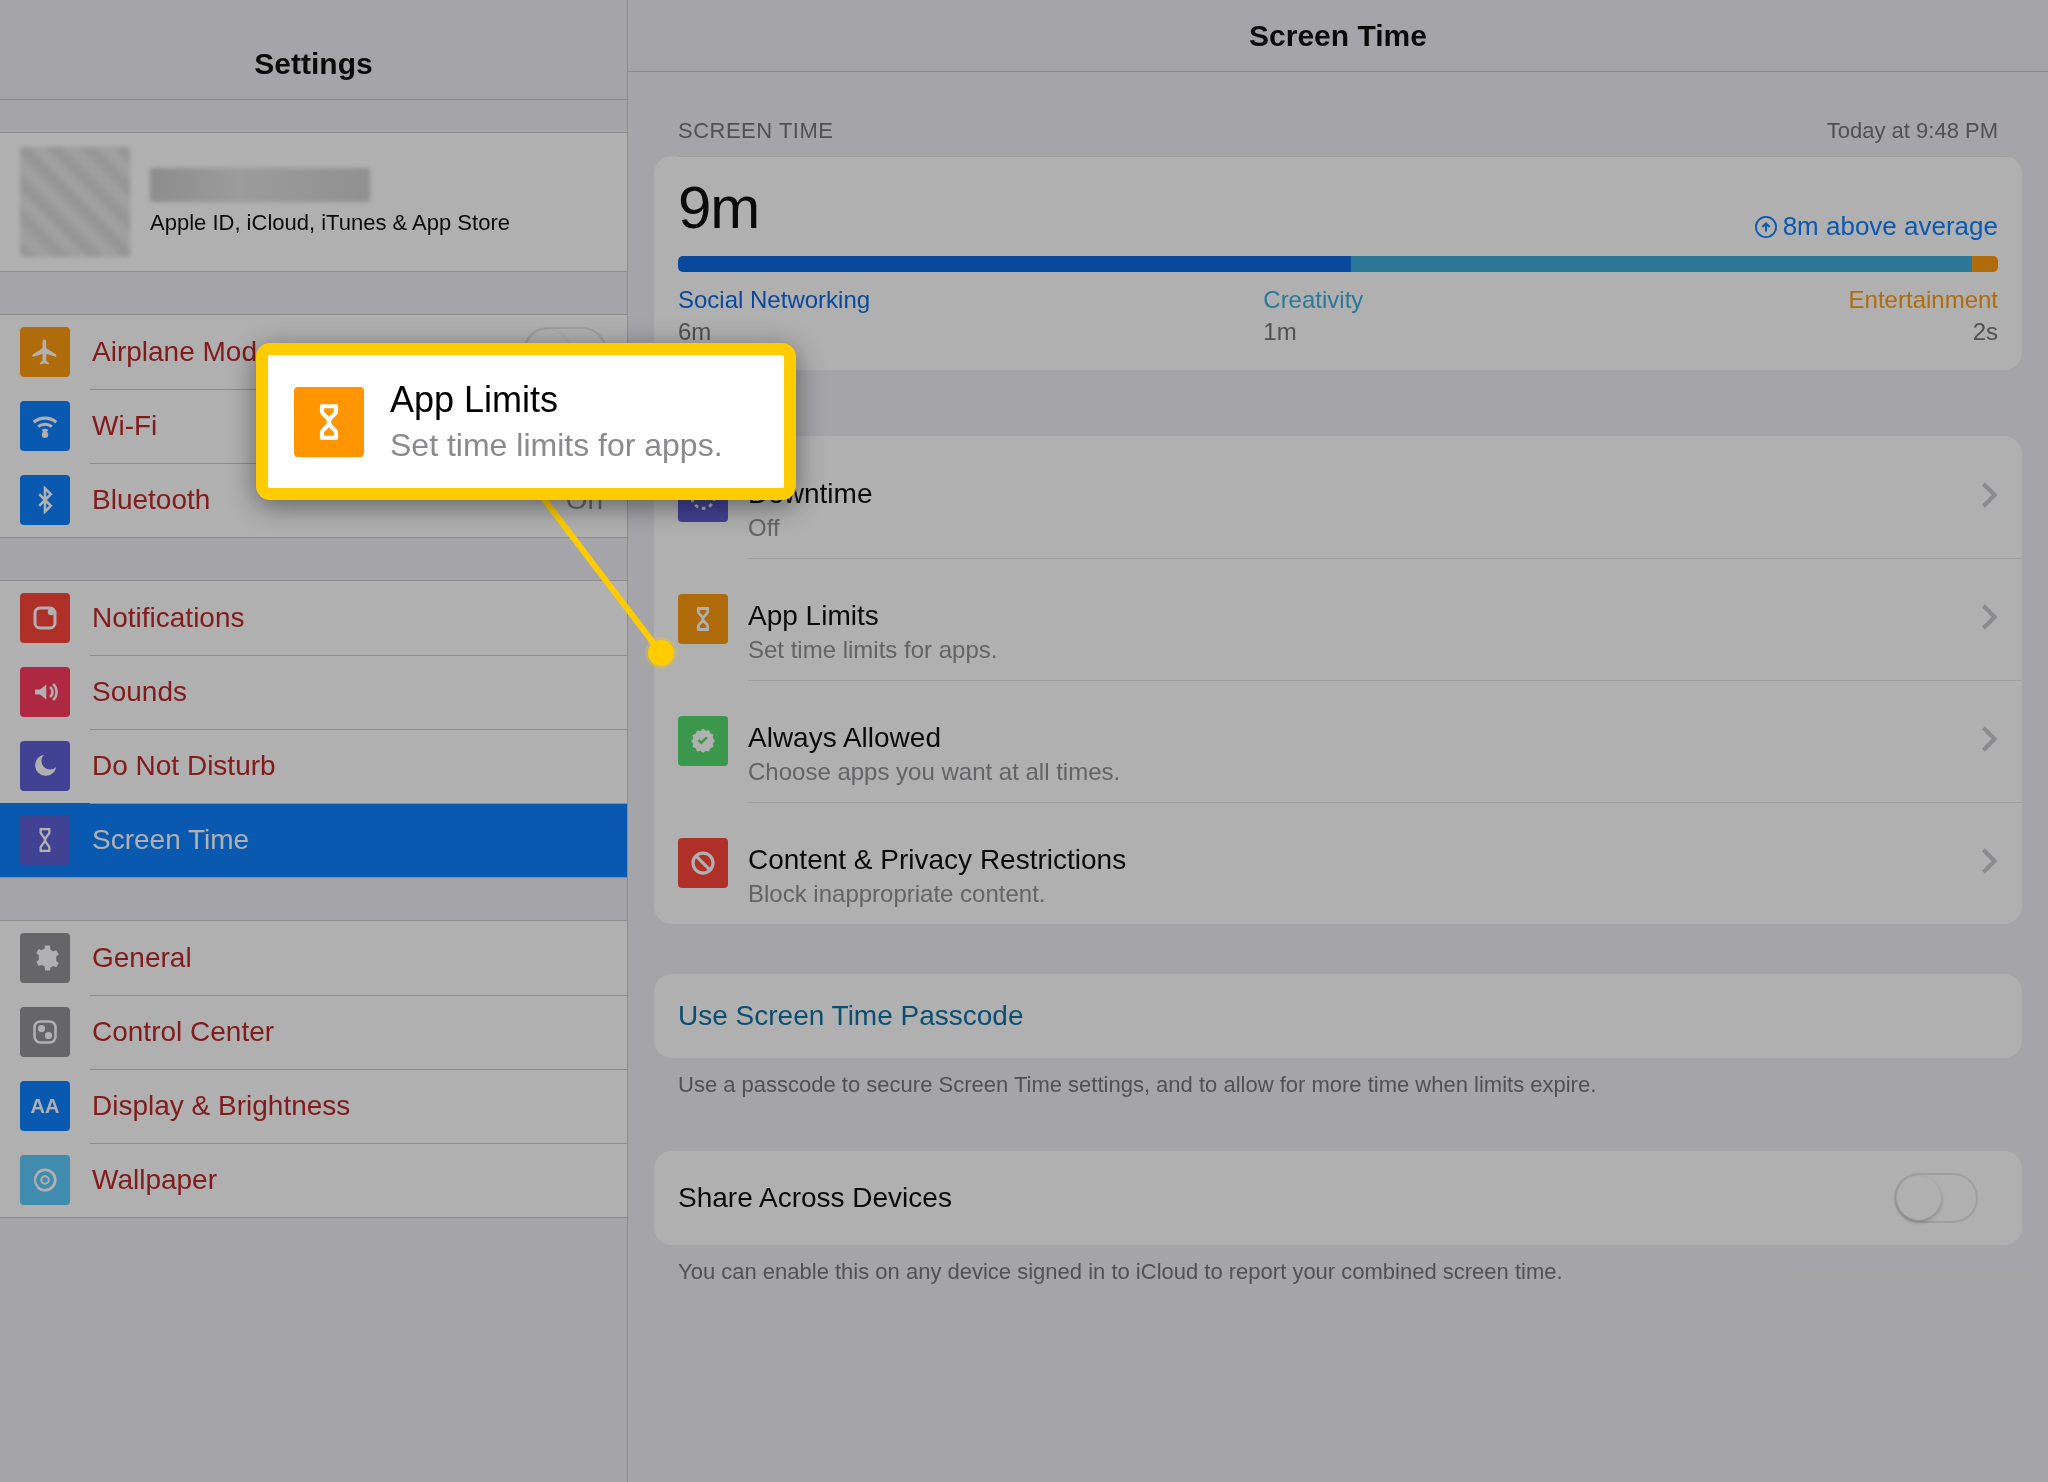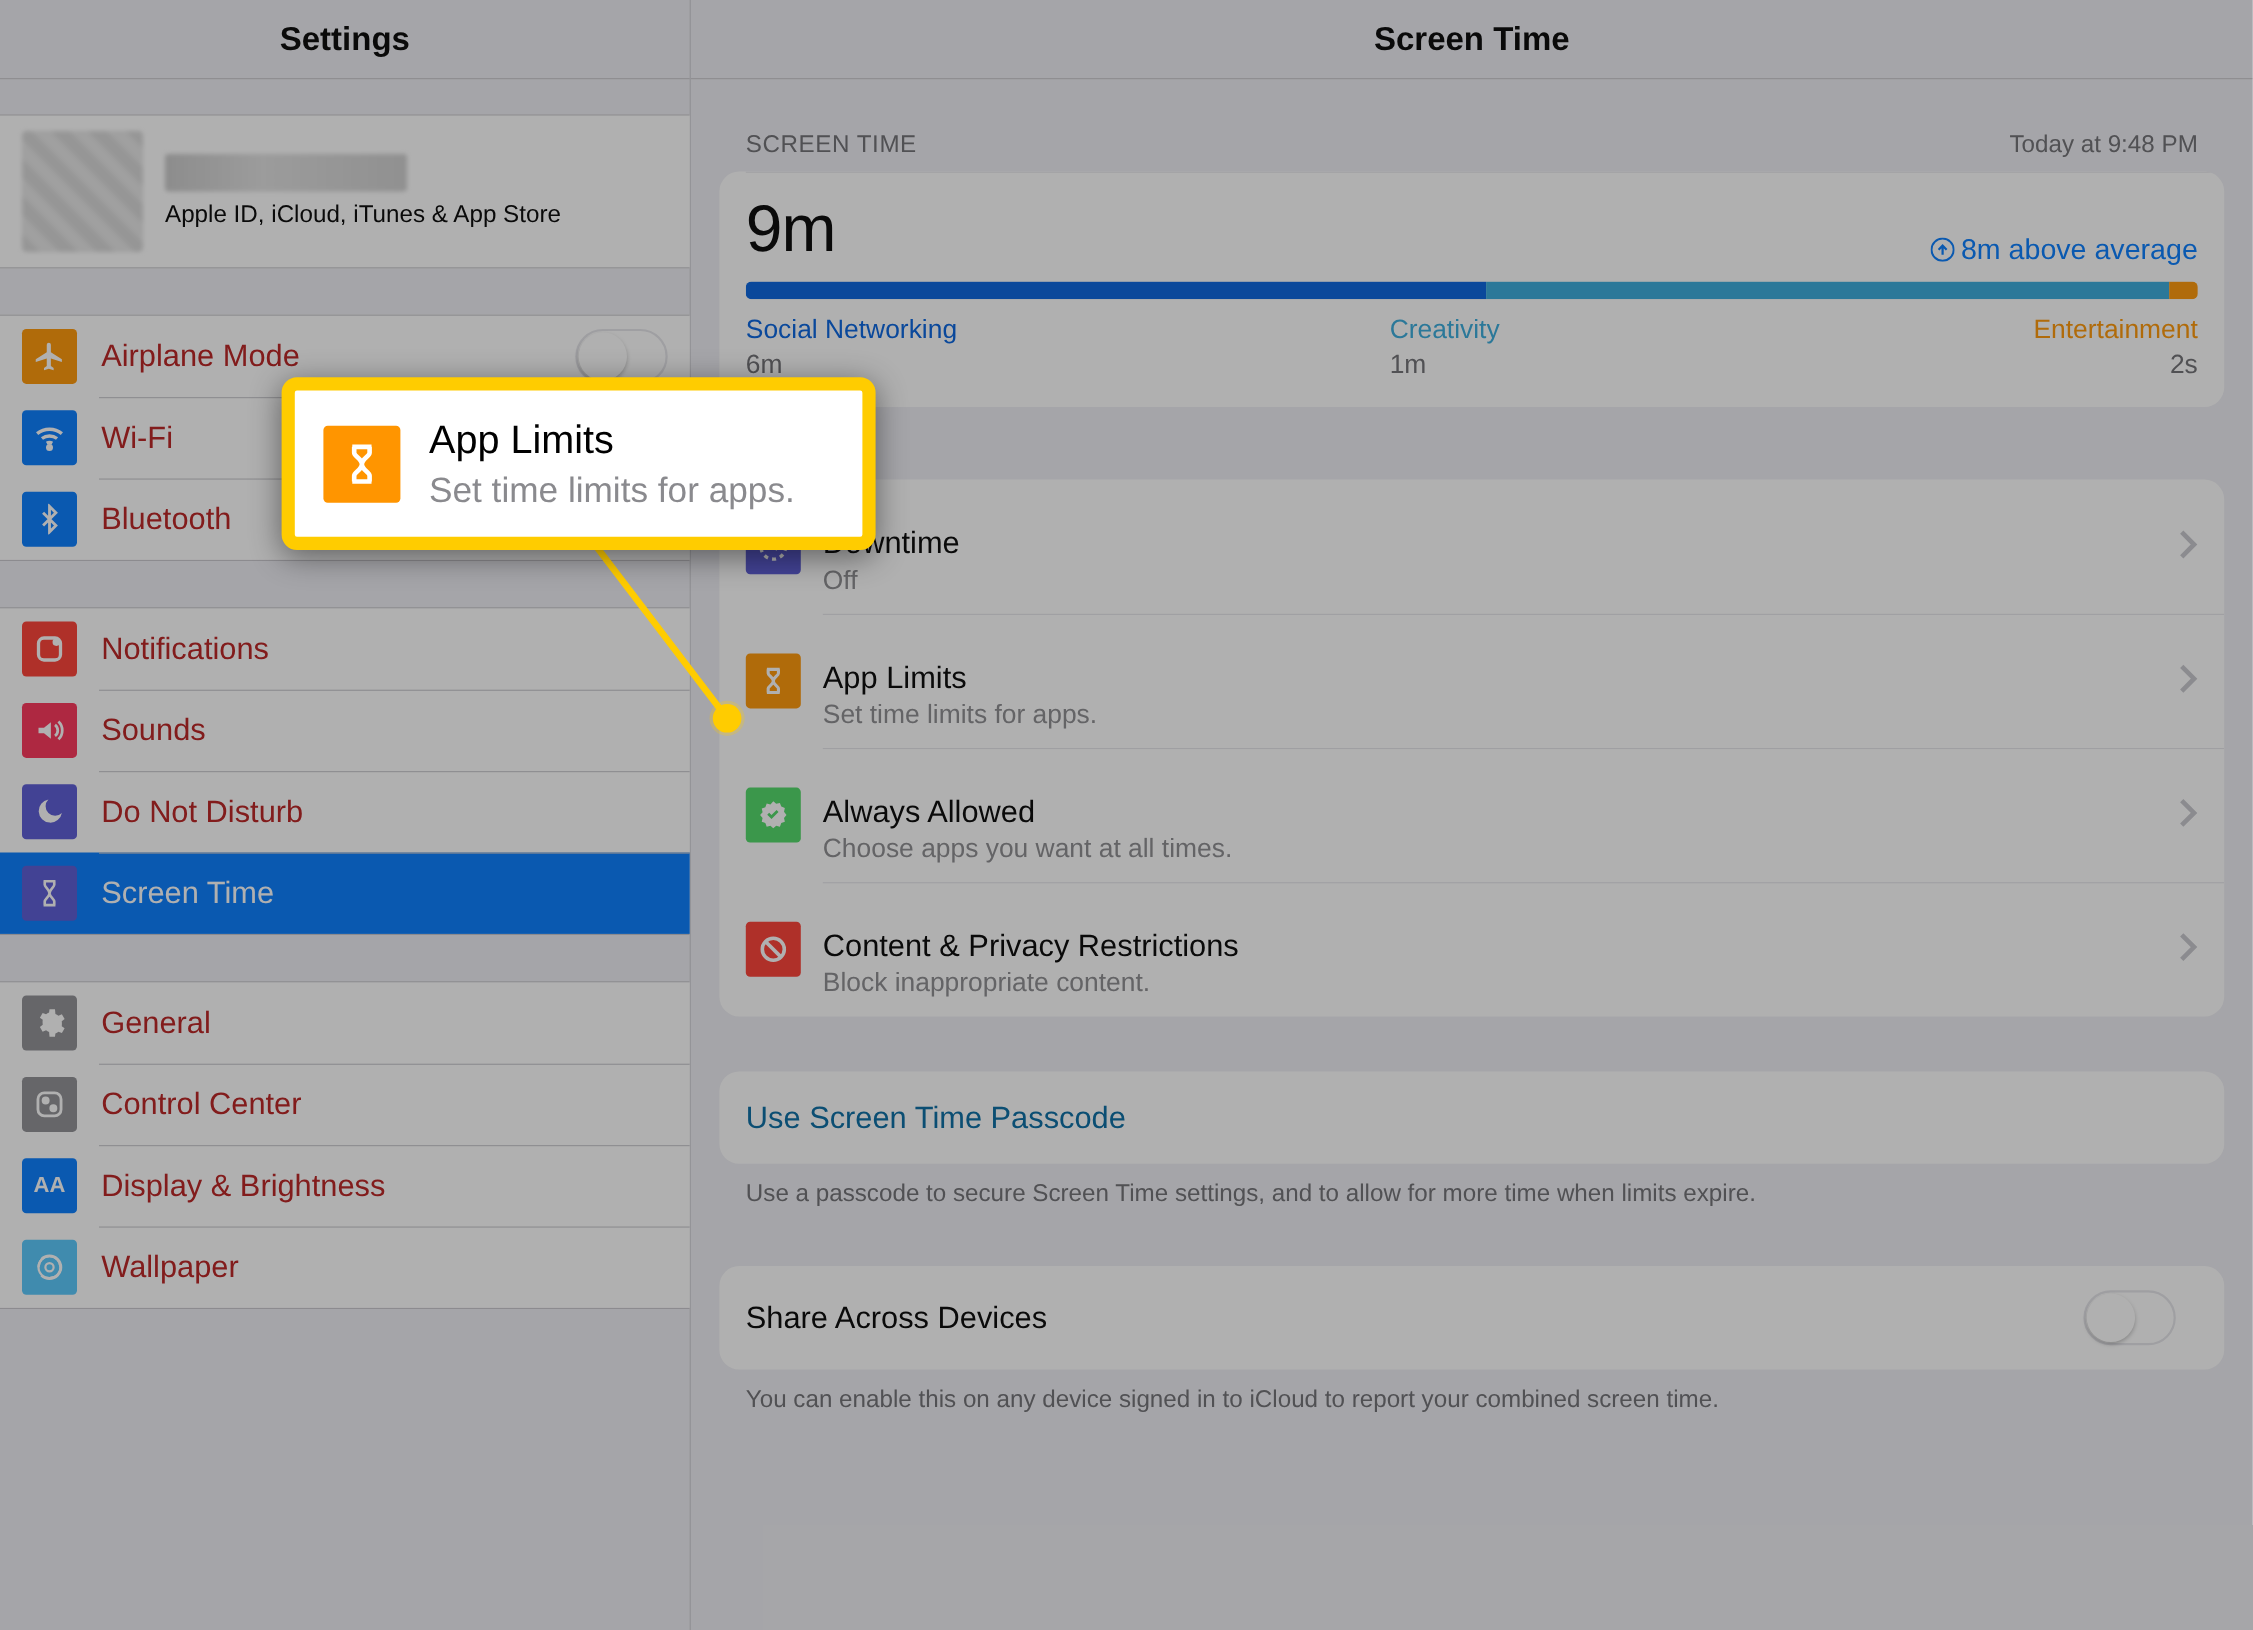--- a/index.html
+++ b/index.html
@@ -1,19 +1,19 @@
 <!DOCTYPE html>
 <html><head>
   <meta charset="utf-8">
   <style>
     * { margin: 0; padding: 0; box-sizing: border-box; font-family: -apple-system, "Helvetica Neue", Arial, sans-serif; }
     body { width: 2048px; height: 1482px; transform-origin: top left; background: #efeff4; position: relative; overflow: hidden; }
     .screen { display: flex; width: 100%; height: 100%; }
     .sidebar { width: 628px; border-right: 1px solid #c8c7cc; display: flex; flex-direction: column; background: #efeff4; }
-    .sb-header { height: 72px; display: flex; align-items: center; justify-content: center; border-bottom: 1px solid #c8c7cc; font-size: 30px; font-weight: 600; }
+    .sb-header { height: 72px; display: flex; align-items: center; justify-content: center; border-bottom: 1px solid #c8c7cc; font-size: 30px; font-weight: 600; margin-top: 28px; }
     .sb-spacer { height: 32px; }
     .account-row { background: #fff; border-top: 1px solid #c8c7cc; border-bottom: 1px solid #c8c7cc; display: flex; align-items: center; padding: 14px 20px; }
     .avatar-blur { width: 110px; height: 110px; background: repeating-linear-gradient(45deg,#d8d8d8,#d8d8d8 12px,#e6e6e6 12px,#e6e6e6 24px); border-radius: 4px; filter: blur(2px); }
     .account-text { margin-left: 20px; }
     .acc-name-blur { width: 220px; height: 34px; background: linear-gradient(90deg,#c9c9c9,#e0e0e0 40%,#cfcfcf); filter: blur(2px); margin-bottom: 8px; border-radius: 3px; }
     .acc-sub { font-size: 22px; color: #000; }
     .group { background: #fff; border-top: 1px solid #c8c7cc; border-bottom: 1px solid #c8c7cc; margin-top: 42px; }
     .row { display: flex; align-items: center; height: 74px; padding-left: 20px; position: relative; }
     .row + .row::before { content:""; position:absolute; left: 90px; right:0; top:0; height:1px; background:#c8c7cc; }
     .row.selected { background:#007aff; }

